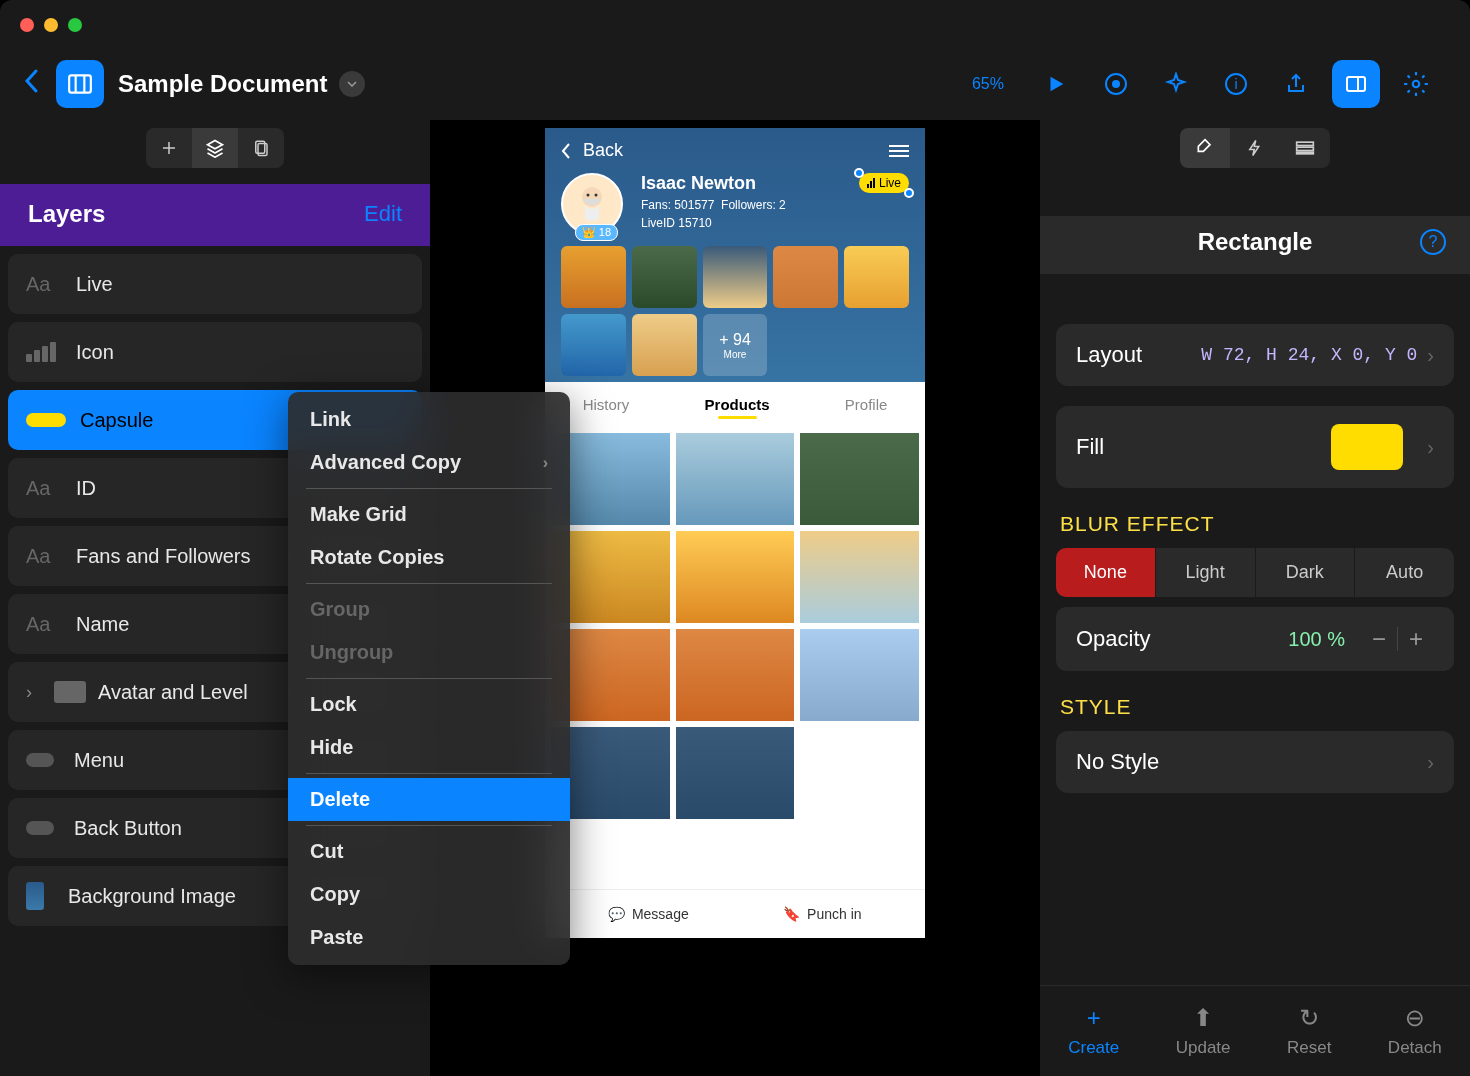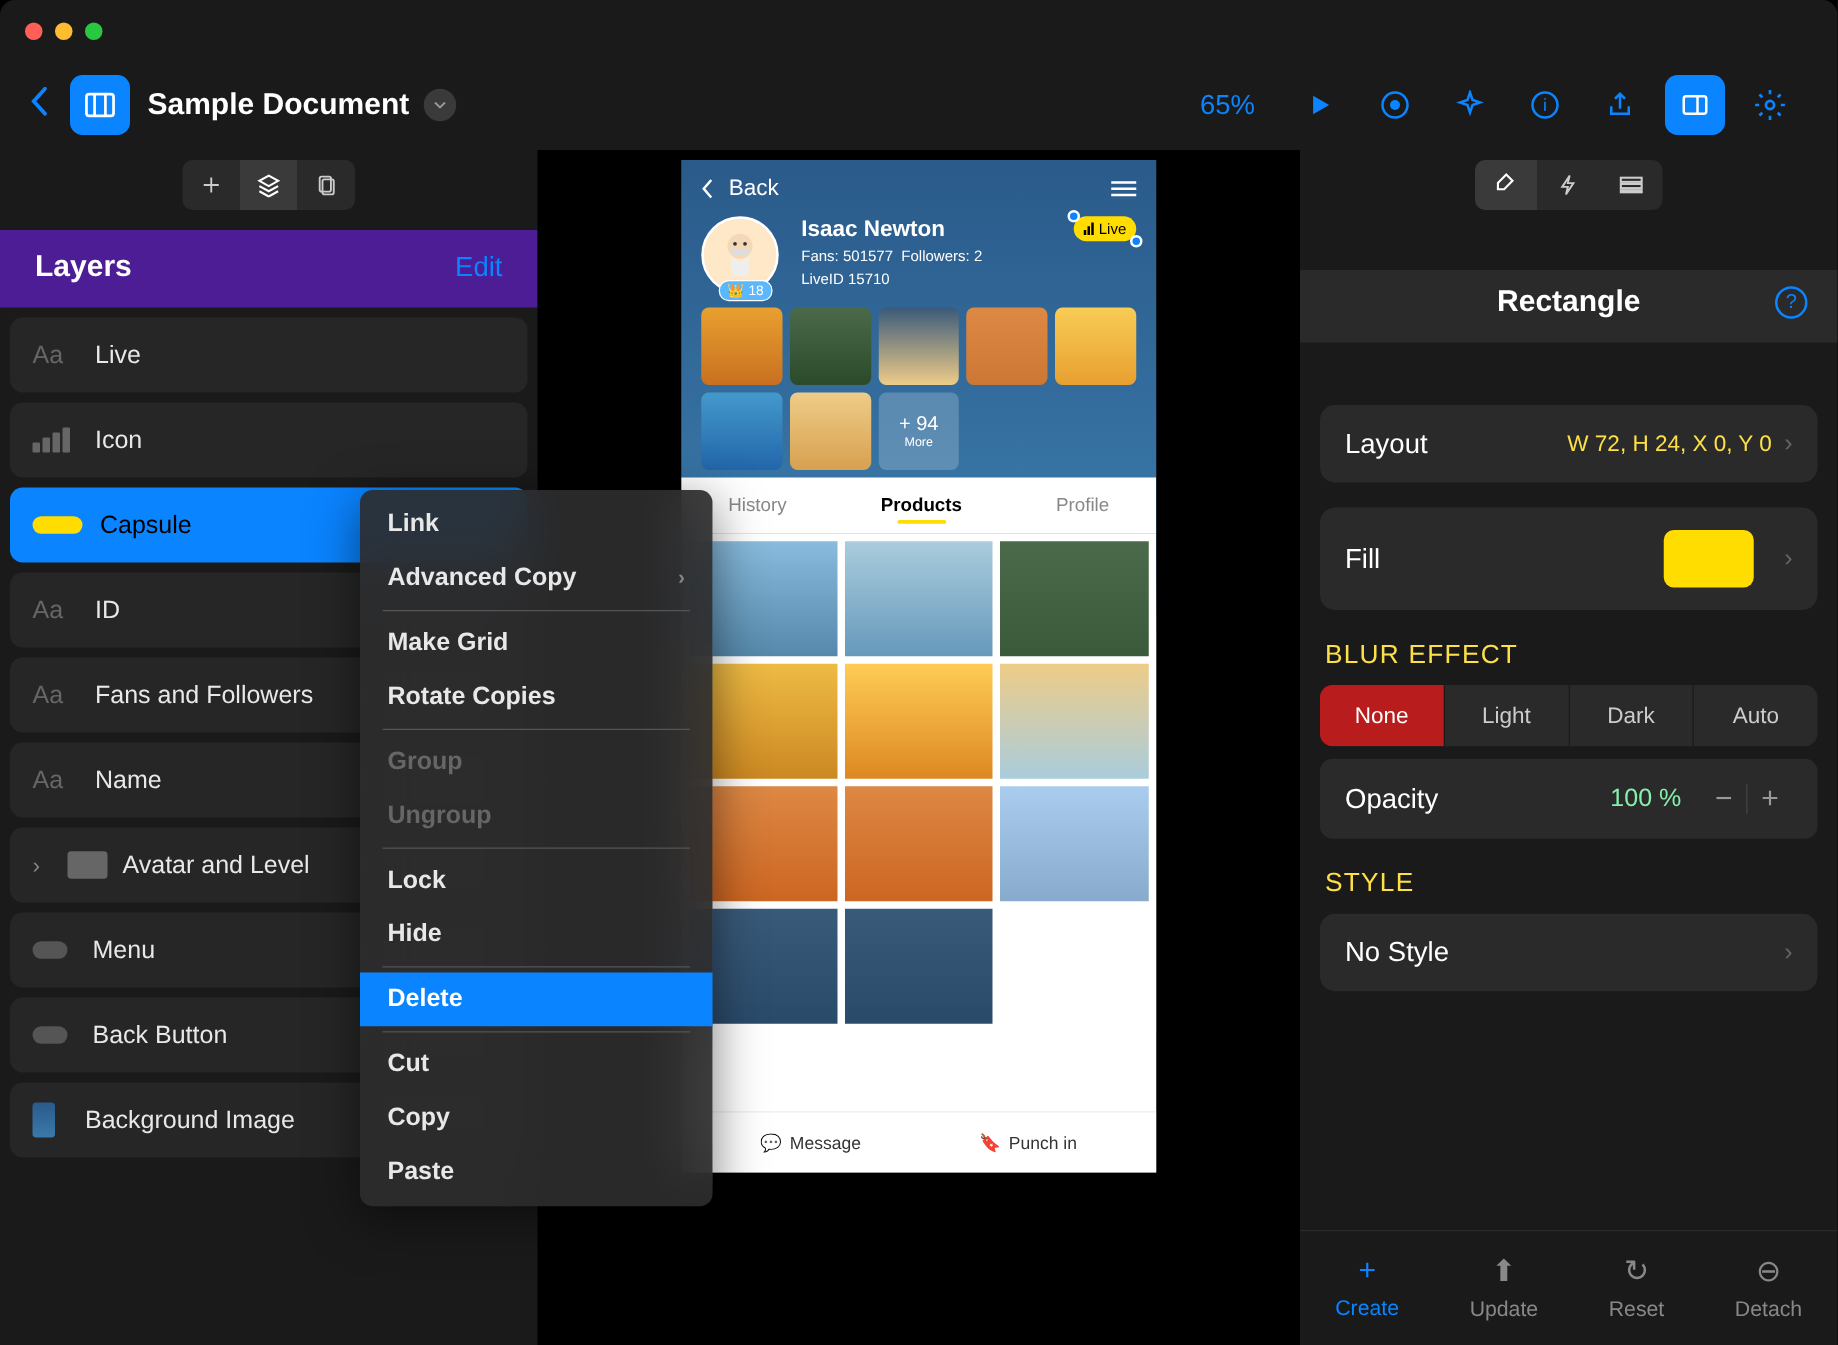--- a/index.html
+++ b/index.html
@@ -10,21 +10,21 @@
 .tl-red { background: #ff5f57; }
 .tl-yellow { background: #febc2e; }
 .tl-green { background: #28c840; }
 .toolbar { position: absolute; top: 55px; left: 0; right: 0; height: 58px; display: flex; align-items: center; padding: 0 24px; }
 .tb-back { color: #0a84ff; font-size: 28px; margin-right: 18px; cursor: pointer; }
 .tb-panels { width: 48px; height: 48px; background: #0a84ff; border-radius: 10px; display: flex; align-items: center; justify-content: center; margin-right: 14px; }
 .tb-panels svg { width: 26px; height: 26px; }
 .doc-title { font-size: 24px; font-weight: 600; color: #fff; }
 .doc-chevron { width: 26px; height: 26px; border-radius: 13px; background: #3a3a3a; display: flex; align-items: center; justify-content: center; margin-left: 12px; color: #999; font-size: 12px; }
 .tb-spacer { flex: 1; }
-.tb-zoom { color: #0a84ff; font-size: 22px; font-weight: 500; margin-right: 22px; }
+.tb-zoom { color: #0a84ff; font-size: 16px; font-weight: 500; margin-right: 22px; }
 .tb-icon { width: 48px; height: 48px; display: flex; align-items: center; justify-content: center; color: #0a84ff; margin: 0 6px; cursor: pointer; }
 .tb-icon.active { background: #0a84ff; border-radius: 10px; color: #fff; }
 .content { position: absolute; top: 120px; left: 0; right: 0; bottom: 0; display: flex; }
 .left-panel { width: 430px; background: #1a1a1a; display: flex; flex-direction: column; }
 .lp-tools { display: flex; justify-content: center; gap: 0; padding: 8px 0 16px; }
 .lp-tool { width: 46px; height: 40px; display: flex; align-items: center; justify-content: center; color: #ccc; background: #2a2a2a; }
 .lp-tool:first-child { border-radius: 8px 0 0 8px; }
 .lp-tool:last-child { border-radius: 0 8px 8px 0; }
 .lp-tool.active { background: #3a3a3a; }
 .lp-header { display: flex; align-items: center; justify-content: space-between; padding: 16px 28px 18px; background: #4c1d95; }
@@ -75,21 +75,21 @@
 .rp-tool { width: 50px; height: 40px; display: flex; align-items: center; justify-content: center; color: #ccc; background: #2a2a2a; }
 .rp-tool:first-child { border-radius: 8px 0 0 8px; }
 .rp-tool:last-child { border-radius: 0 8px 8px 0; }
 .rp-tool.active { background: #3a3a3a; }
 .rp-header { display: flex; align-items: center; justify-content: center; padding: 12px 24px 18px; background: #2a2a2a; position: relative; }
 .rp-title { font-size: 24px; font-weight: 600; }
 .rp-help { position: absolute; right: 24px; width: 26px; height: 26px; border: 2px solid #0a84ff; border-radius: 50%; color: #0a84ff; display: flex; align-items: center; justify-content: center; font-size: 16px; }
 .rp-body { flex: 1; padding: 18px 16px; overflow-y: auto; }
 .rp-row { background: #2a2a2a; border-radius: 12px; padding: 18px 20px; margin-bottom: 20px; display: flex; align-items: center; justify-content: space-between; }
 .rp-row-label { font-size: 22px; }
-.rp-row-val { color: #fde047; font-size: 18px; }
+.rp-row-val { color: #c4b5fd; font-size: 18px; font-family: Liberation Mono, monospace; }
 .rp-chev { color: #666; font-size: 20px; margin-left: 10px; }
 .fill-swatch { width: 72px; height: 46px; background: #ffdd00; border-radius: 8px; }
 .rp-section-label { color: #fde047; font-size: 21px; letter-spacing: 1px; margin: 24px 4px 12px; }
 .seg-control { display: flex; background: #2a2a2a; border-radius: 10px; overflow: hidden; }
 .seg { flex: 1; padding: 14px 0; text-align: center; font-size: 18px; color: #ccc; border-right: 1px solid #1a1a1a; }
 .seg:last-child { border-right: none; }
 .seg.active { background: #b91c1c; color: #fff; }
 .opacity-row { display: flex; align-items: center; justify-content: space-between; background: #2a2a2a; border-radius: 10px; padding: 14px 20px; margin-top: 10px; }
 .op-label { font-size: 22px; }
 .op-val { font-size: 20px; color: #86efac; margin-left: auto; margin-right: 16px; }

